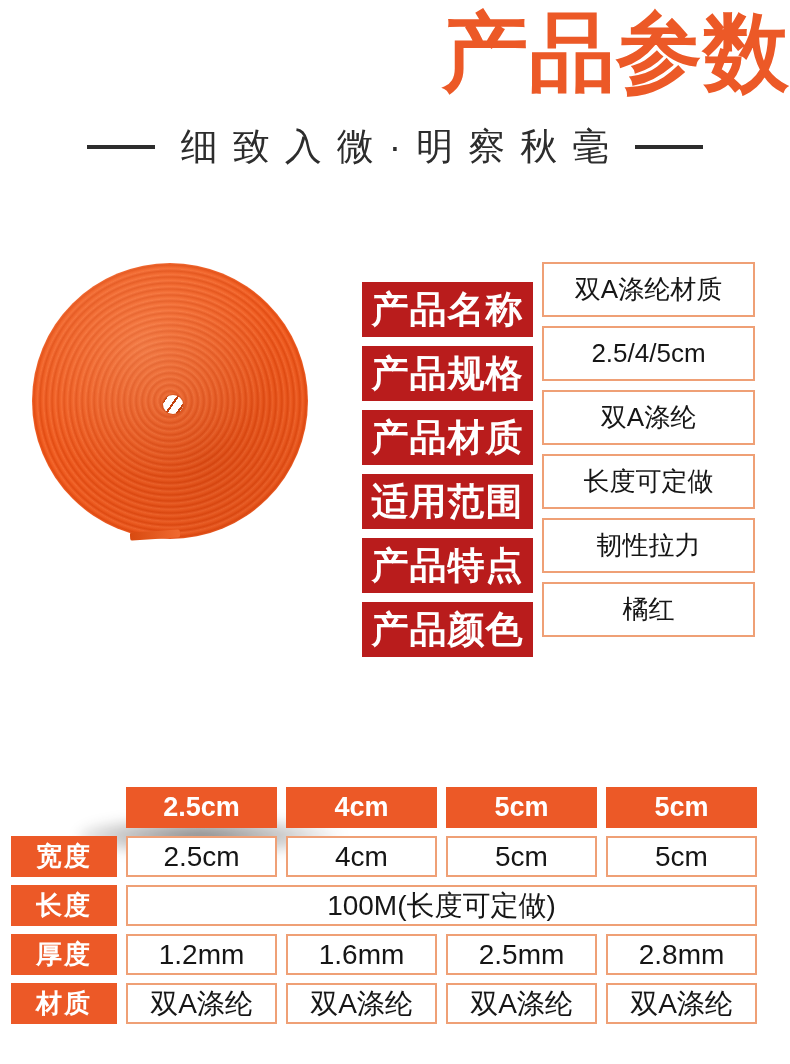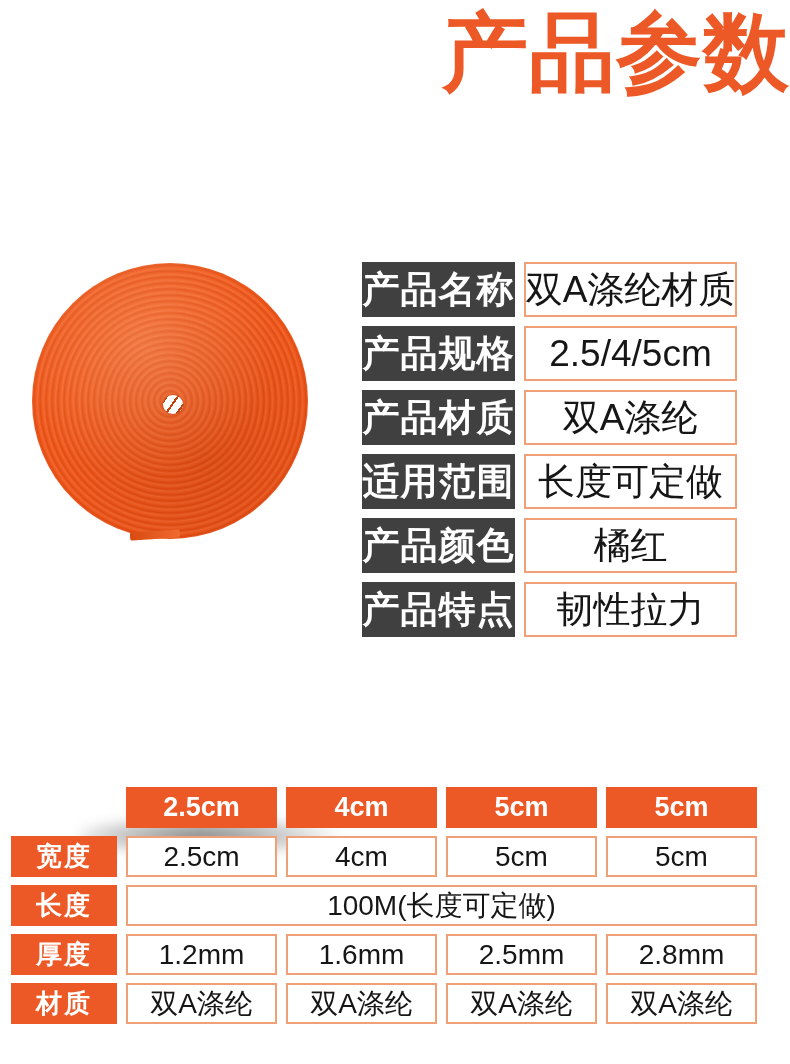--- a/index.html
+++ b/index.html
@@ -43,27 +43,27 @@
   }
   .shadow{
     position:absolute;left:46px;top:552px;width:266px;height:42px;border-radius:50%;
     background:radial-gradient(ellipse at 46% 50%, rgba(25,25,25,0.55), rgba(25,25,25,0) 72%);
     filter:blur(6px);
   }
   
   .params{position:absolute;left:362px;top:262px;display:flex;flex-direction:column;gap:9px;}
   .param-row{display:flex;gap:9px;height:55px;}
   .param-label{
-    width:153px;height:55px;background:#404040;color:#ffffff;
+    width:171px;height:55px;background:#b91c1c;color:#ffffff;
     font-weight:900;font-size:37px;letter-spacing:1px;
-    display:flex;align-items:center;justify-content:center;
+    display:flex;align-items:center;justify-content:center;margin-top:20px;
   }
   .param-value{
     width:213px;height:55px;box-sizing:border-box;background:#ffffff;
-    border:2px solid #EFA076;color:#161616;font-size:37px;
+    border:2px solid #EFA076;color:#161616;font-size:26px;
     display:flex;align-items:center;justify-content:center;white-space:nowrap;
   }
   
   .spec-table{
     position:absolute;left:11px;top:787px;
     display:grid;grid-template-columns:106px repeat(4,151px);
     grid-auto-rows:41px;gap:8px 9px;
   }
   .spec-corner{background:transparent;}
   .spec-header,.spec-label{
@@ -79,20 +79,25 @@
   }
   .span-all{grid-column:2 / -1;}
 </style>
 </head>
 <body>
 
 <div class="page">
 
   <h1 class="title">产品参数</h1>
 
+  <div class="subtitle-row">
+    <span class="dash"></span>
+    <span class="subtitle">细致入微·明察秋毫</span>
+    <span class="dash"></span>
+  </div>
 
   <div class="product">
     <div class="roll">
       <div class="roll-tab"></div>
       <div class="hole"></div>
     </div>
     <div class="shadow"></div>
   </div>
 
   <div class="params">
@@ -106,26 +111,26 @@
       </div>
       <div class="param-row">
         <div class="param-label">产品材质</div>
         <div class="param-value">双A涤纶</div>
       </div>
       <div class="param-row">
         <div class="param-label">适用范围</div>
         <div class="param-value">长度可定做</div>
       </div>
       <div class="param-row">
+        <div class="param-label">产品特点</div>
+        <div class="param-value">韧性拉力</div>
+      </div>
+      <div class="param-row">
         <div class="param-label">产品颜色</div>
         <div class="param-value">橘红</div>
-      </div>
-      <div class="param-row">
-        <div class="param-label">产品特点</div>
-        <div class="param-value">韧性拉力</div>
       </div>
     </div>
 
   <div class="spec-table">
       <div class="spec-corner"></div>
       <div class="spec-header">2.5cm</div>
       <div class="spec-header">4cm</div>
       <div class="spec-header">5cm</div>
       <div class="spec-header">5cm</div>
       <div class="spec-label">宽度</div>

